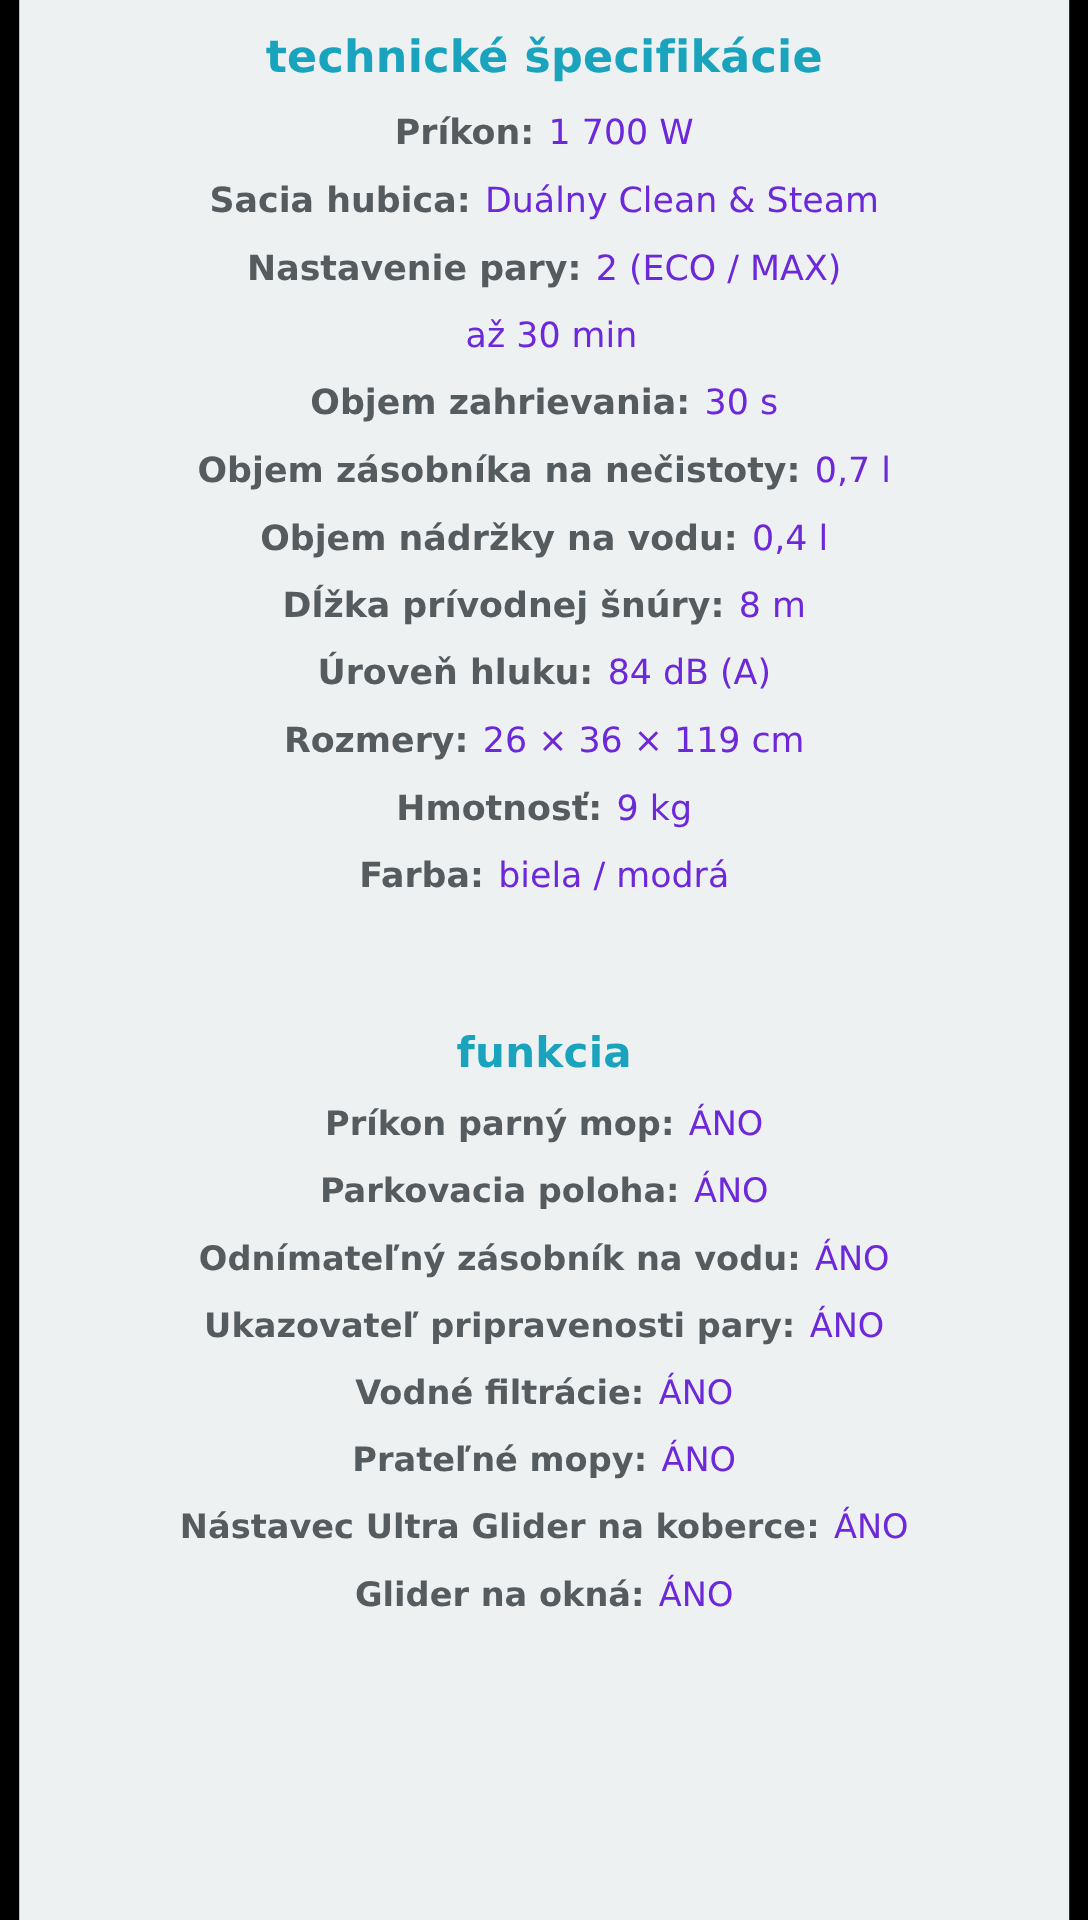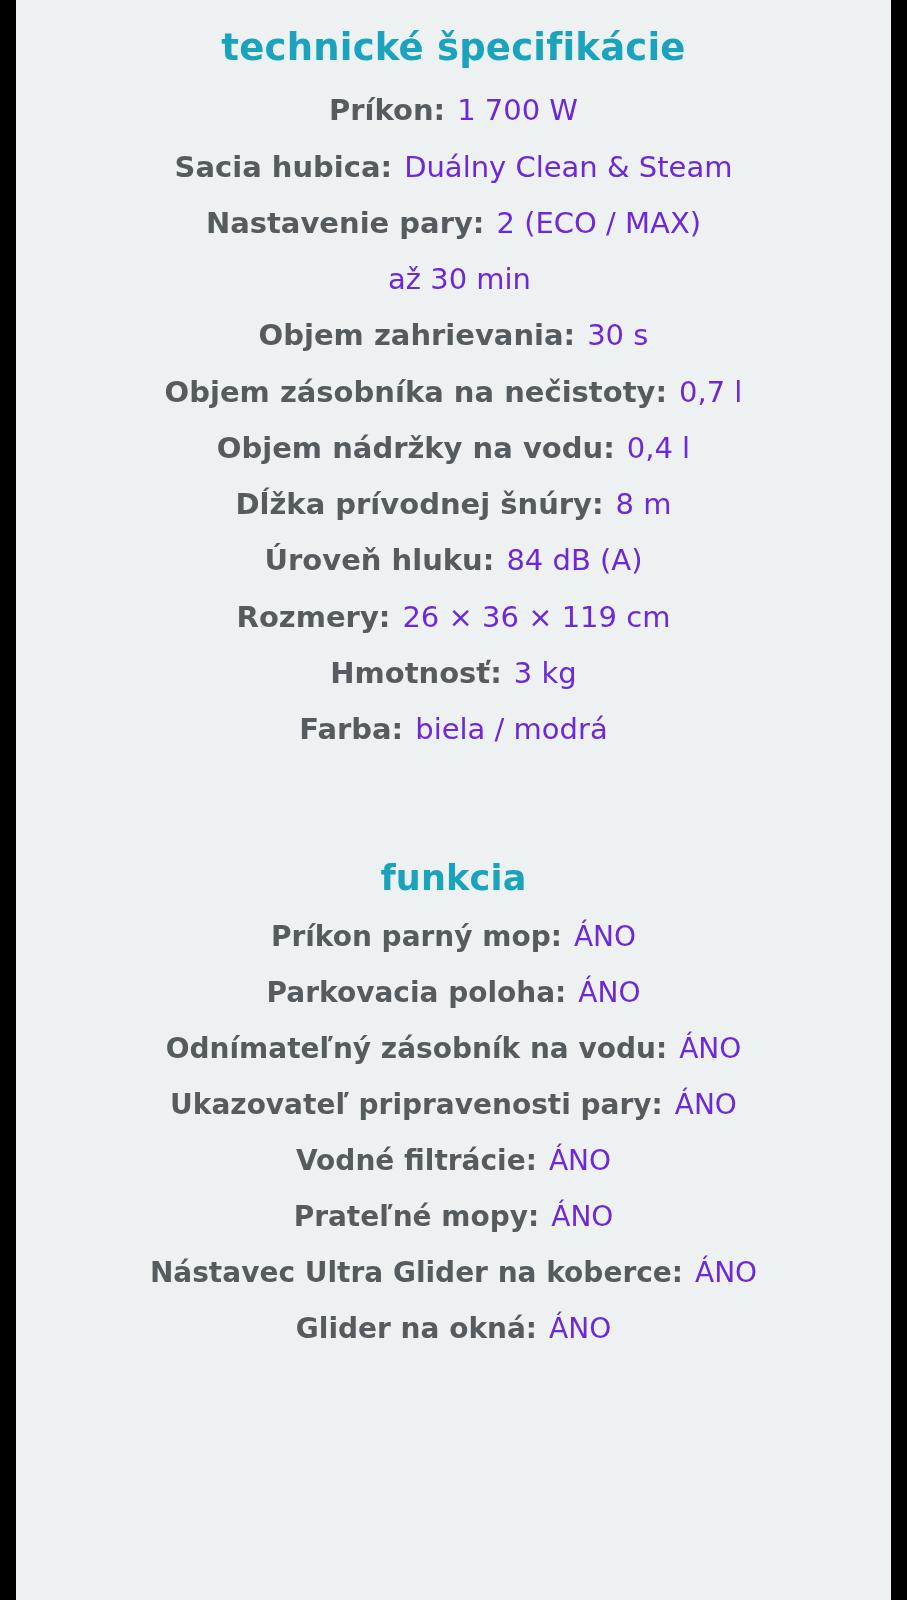--- a/index.html
+++ b/index.html
@@ -128,21 +128,21 @@
       <li class="spec-row">
         <span class="spec-label">Úroveň hluku:</span>
         <span class="spec-value">84 dB (A)</span>
       </li>
       <li class="spec-row">
         <span class="spec-label">Rozmery:</span>
         <span class="spec-value">26 × 36 × 119 cm</span>
       </li>
       <li class="spec-row">
         <span class="spec-label">Hmotnosť:</span>
-        <span class="spec-value">3 kg</span>
+        <span class="spec-value">9 kg</span>
       </li>
       <li class="spec-row">
         <span class="spec-label">Farba:</span>
         <span class="spec-value">biela / modrá</span>
       </li>
     </ul>
 
     <h2 class="section-title funkcia">funkcia</h2>
 
     <ul class="spec-list func-list">

